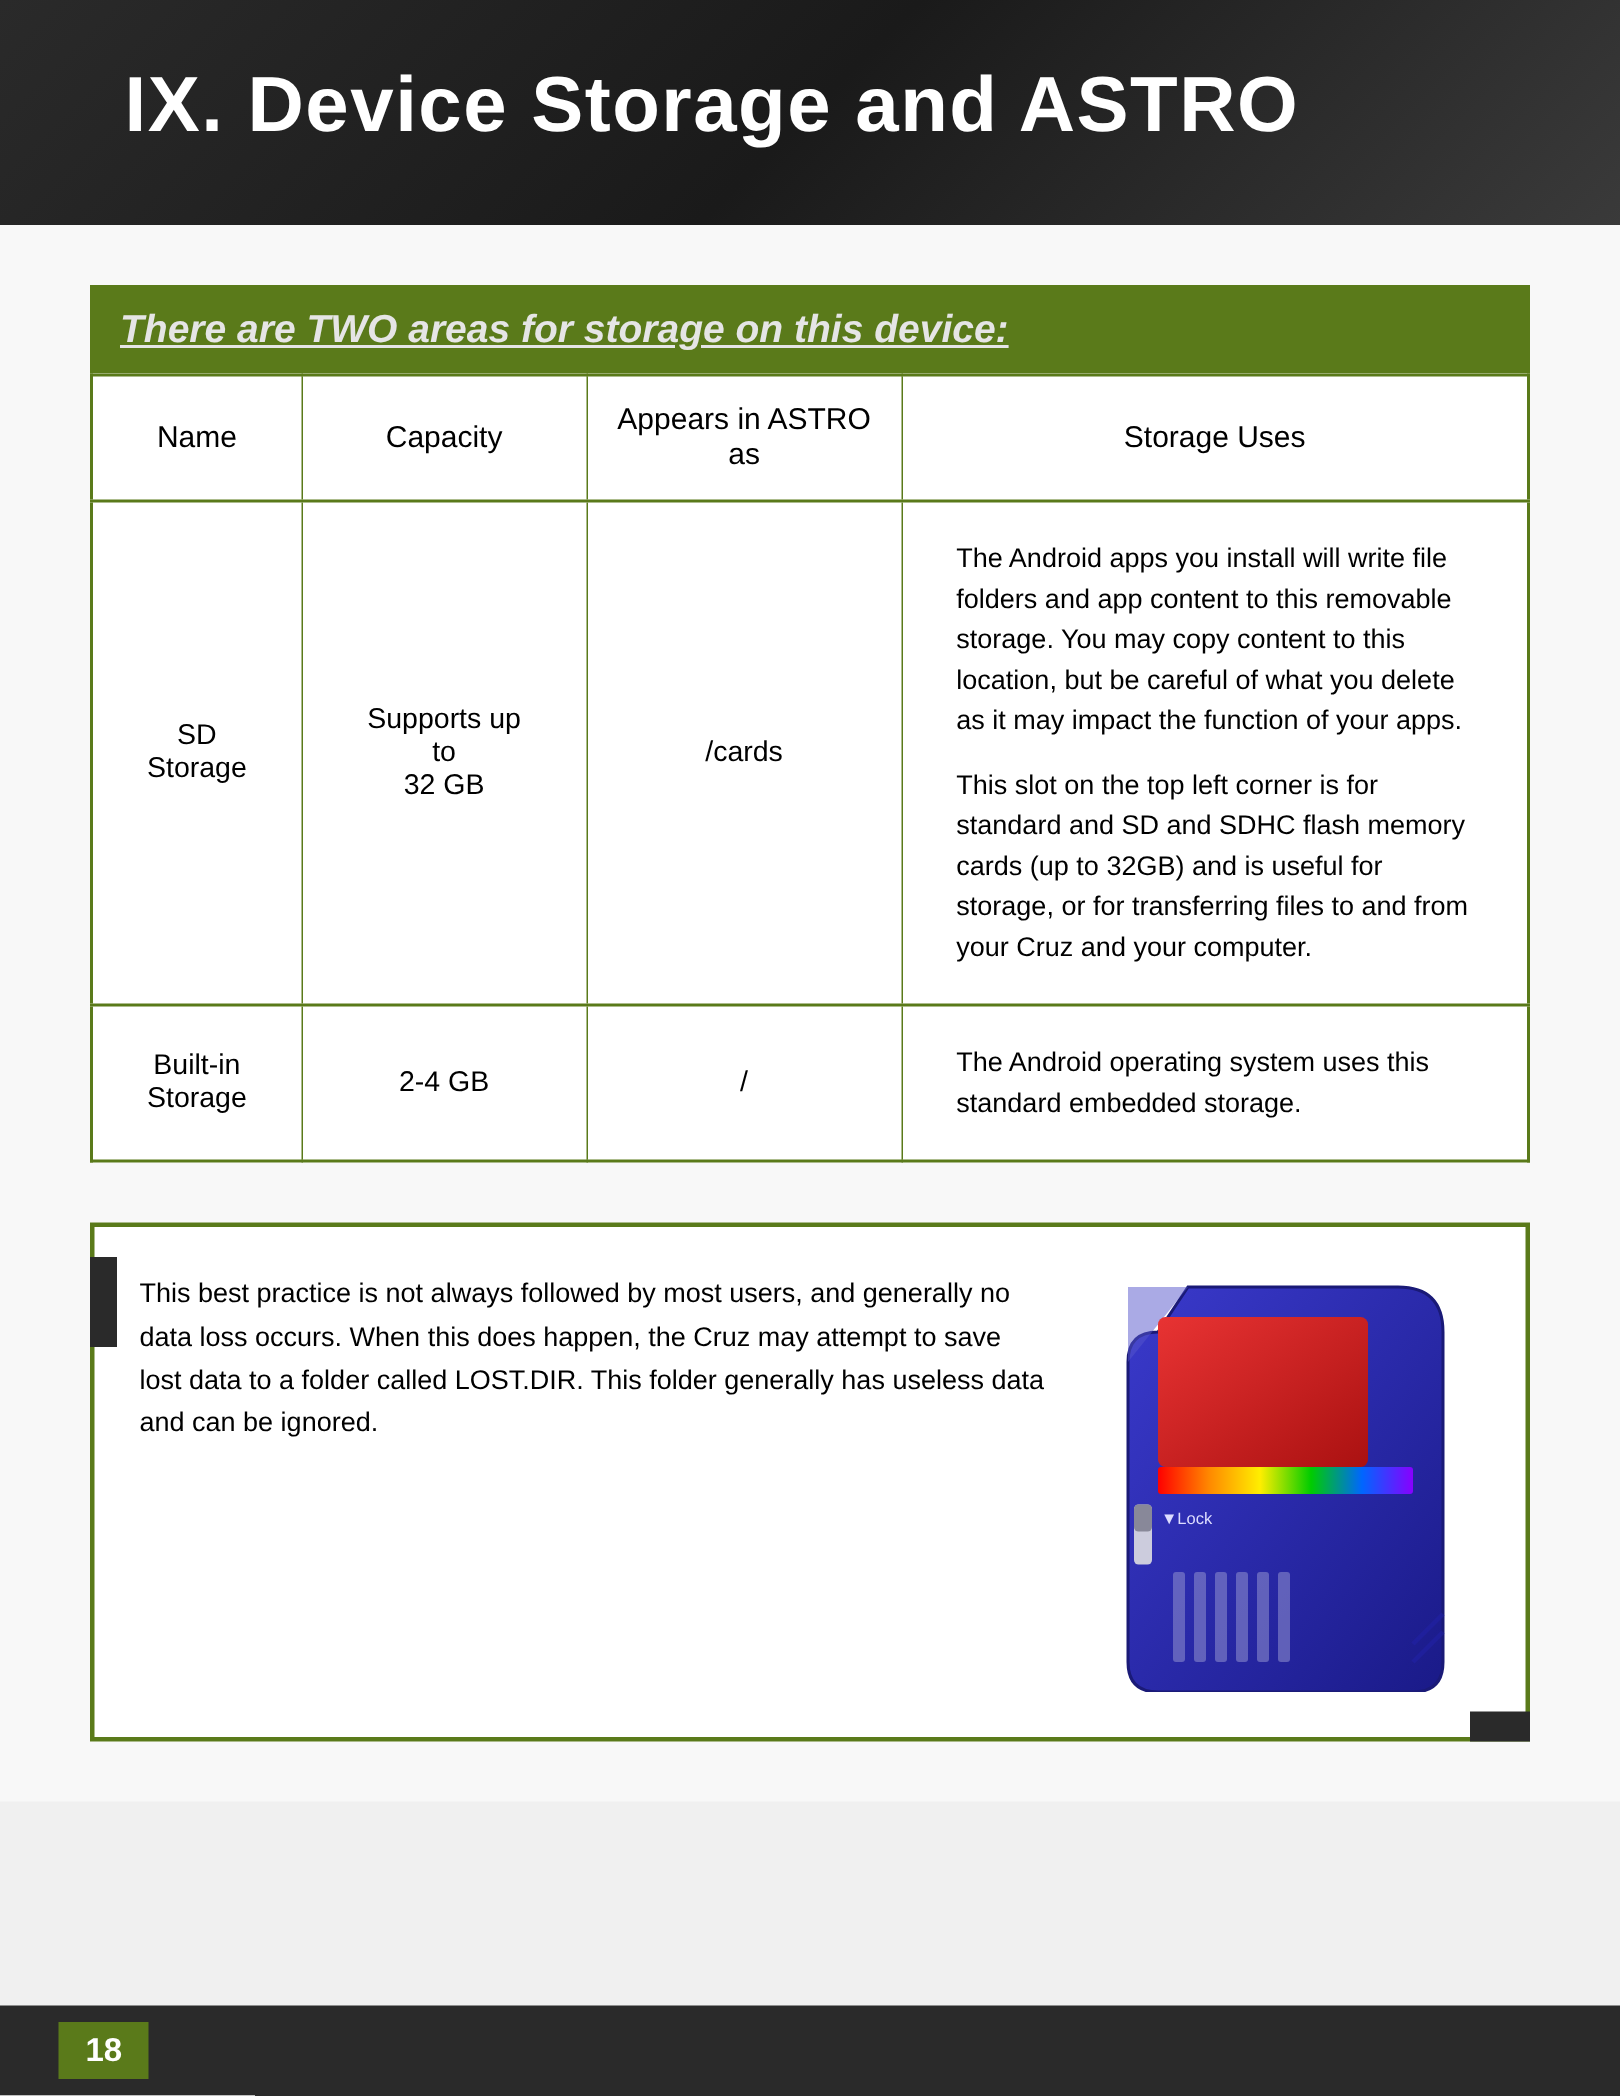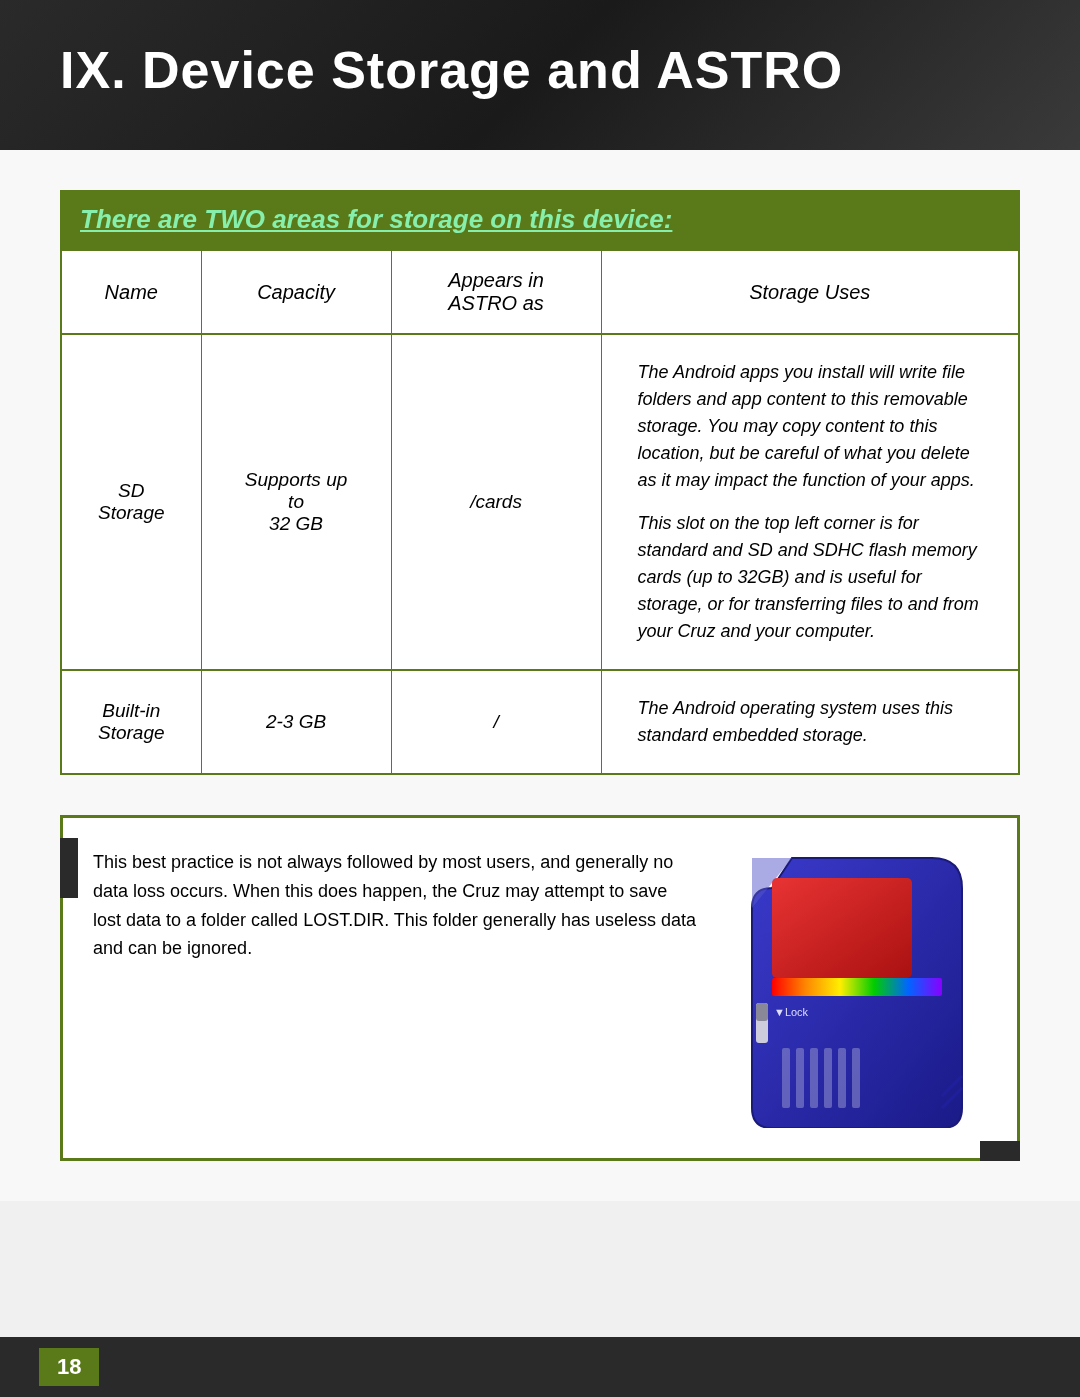--- a/index.html
+++ b/index.html
@@ -18,50 +18,50 @@
       min-height: 130px;
       display: flex;
       align-items: center;
     }
 
     .header h1 {
       color: white;
       font-size: 52px;
       font-weight: bold;
       letter-spacing: 1px;
+      margin-left: 23px;
     }
 
     
     .content {
       background: #f8f8f8;
       padding: 40px 60px;
     }
 
     
     .green-banner {
       background-color: #5a7a1a;
       padding: 14px 20px;
       margin-bottom: 0;
     }
 
     .green-banner p {
-      color: #86efac;
+      color: #e5e5e5;
       font-size: 26px;
       font-style: italic;
       font-weight: bold;
       text-decoration: underline;
     }
 
     
     .storage-table {
       width: 100%;
       border-collapse: collapse;
       border: 2px solid #5a7a1a;
       background: white;
-      font-style: italic;
     }
 
     .storage-table th {
       padding: 18px 20px;
       text-align: center;
       font-size: 20px;
       font-weight: normal;
       border-bottom: 2px solid #5a7a1a;
       border-right: 1px solid #5a7a1a;
       background: white;
@@ -218,21 +218,21 @@
         <td>
           <div class="storage-uses-text">
             <p>The Android apps you install will write file folders and app content to this removable storage. You may copy content to this location, but be careful of what you delete as it may impact the function of your apps.</p>
             <p>This slot on the top left corner is for standard and SD and SDHC flash memory cards (up to 32GB) and is useful for storage, or for transferring files to and from your Cruz and your computer.</p>
           </div>
         </td>
       </tr>
 
       <tr>
         <td>Built-in<br>Storage</td>
-        <td>2-3 GB</td>
+        <td>2-4 GB</td>
         <td>/</td>
         <td>
           <div class="storage-uses-text">
             <p>The Android operating system uses this standard embedded storage.</p>
           </div>
         </td>
       </tr>
     </tbody>
   </table>
 

